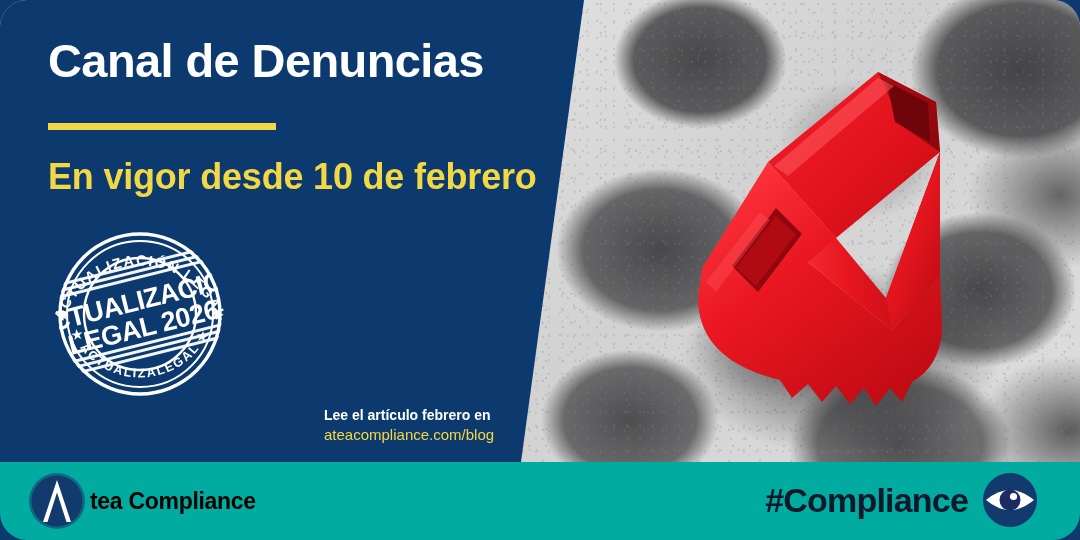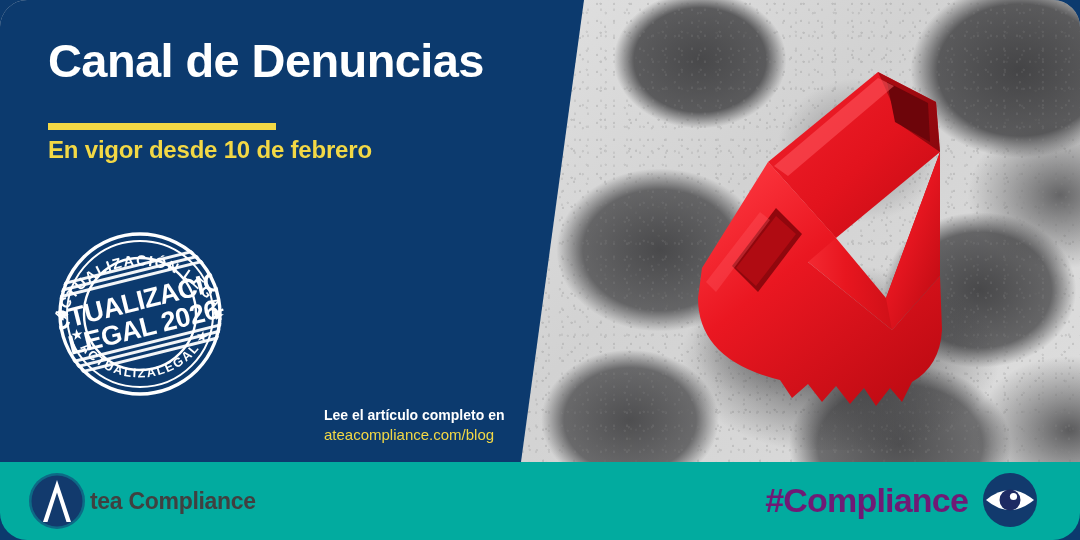--- a/index.html
+++ b/index.html
@@ -60,47 +60,47 @@
   #title {
     position:absolute; left:48px; top:33px;
     font-size:47px; font-weight:bold; color:#ffffff;
     letter-spacing:-0.6px; white-space:nowrap;
   }
   #rule {
     position:absolute; left:48px; top:123px;
     width:228px; height:7px; background:#f3d845;
   }
   #subtitle {
-    position:absolute; left:48px; top:136px;
-    font-size:24px; font-weight:bold; color:#f3d845;
+    position:absolute; left:48px; top:156px;
+    font-size:36px; font-weight:bold; color:#f3d845;
     letter-spacing:-0.2px; white-space:nowrap;
   }
 
   
   #stamp { position:absolute; left:32px; top:222px; width:216px; height:180px; }
 
   
   #cta { position:absolute; left:324px; top:405px; width:215px; }
   #cta .l1 { font-size:14px; font-weight:bold; color:#ffffff; line-height:20px; white-space:nowrap; }
   #cta .l2 { font-size:15px; font-weight:normal; color:#f3d845; line-height:20px; white-space:nowrap; }
 
   
   #footer {
     position:absolute; left:0; top:462px;
     width:1080px; height:78px; background:#02ab9f;
   }
   #logo-wrap { position:absolute; left:28px; top:10px; display:flex; align-items:center; gap:4px; }
   #logo-mark { width:58px; height:58px; flex:0 0 auto; }
   #logo-text {
-    font-size:23px; font-weight:bold; color:#404040;
+    font-size:23px; font-weight:bold; color:#000000;
     letter-spacing:-0.3px; white-space:nowrap;
   }
   #hash-wrap { position:absolute; right:42px; top:10px; display:flex; align-items:center; gap:14px; }
   #hash-text {
-    font-size:34px; font-weight:bold; color:#701a75;
+    font-size:34px; font-weight:bold; color:#0f172a;
     letter-spacing:-0.8px; white-space:nowrap;
   }
   #eye-mark { width:56px; height:56px; flex:0 0 auto; }
 </style>
 </head>
 <body>
 
 <div id="banner">
 
   <div id="photo">
@@ -193,21 +193,21 @@
         <line x1="-20" y1="128" x2="236" y2="128"></line>
         <line x1="-20" y1="134" x2="236" y2="134"></line>
         <line x1="14" y1="122" x2="206" y2="122"></line>
       </g>
       <text x="108" y="88" text-anchor="middle" font-family="'Liberation Sans', sans-serif" font-size="27" font-weight="bold" fill="#ffffff" letter-spacing="-0.5">ACTUALIZACION</text>
       <text x="108" y="115" text-anchor="middle" font-family="'Liberation Sans', sans-serif" font-size="27" font-weight="bold" fill="#ffffff" letter-spacing="-0.5">LEGAL 2026</text>
     </g>
   </svg>
 
   <div id="cta">
-    <div class="l1">Lee el artículo completo en</div>
+    <div class="l1">Lee el artículo febrero en</div>
     <div class="l2">ateacompliance.com/blog</div>
   </div>
 
   <div id="footer">
 
     <div id="logo-wrap">
       <svg id="logo-mark" viewBox="0 0 58 58">
         <circle cx="29" cy="29" r="28" fill="#0d6a86"></circle>
         <circle cx="29" cy="29" r="25.5" fill="#123a6d"></circle>
         <path d="M29 8 L43 50 L38.5 50 L29 20.5 L19.5 50 L15 50 Z" fill="#ffffff"></path>

